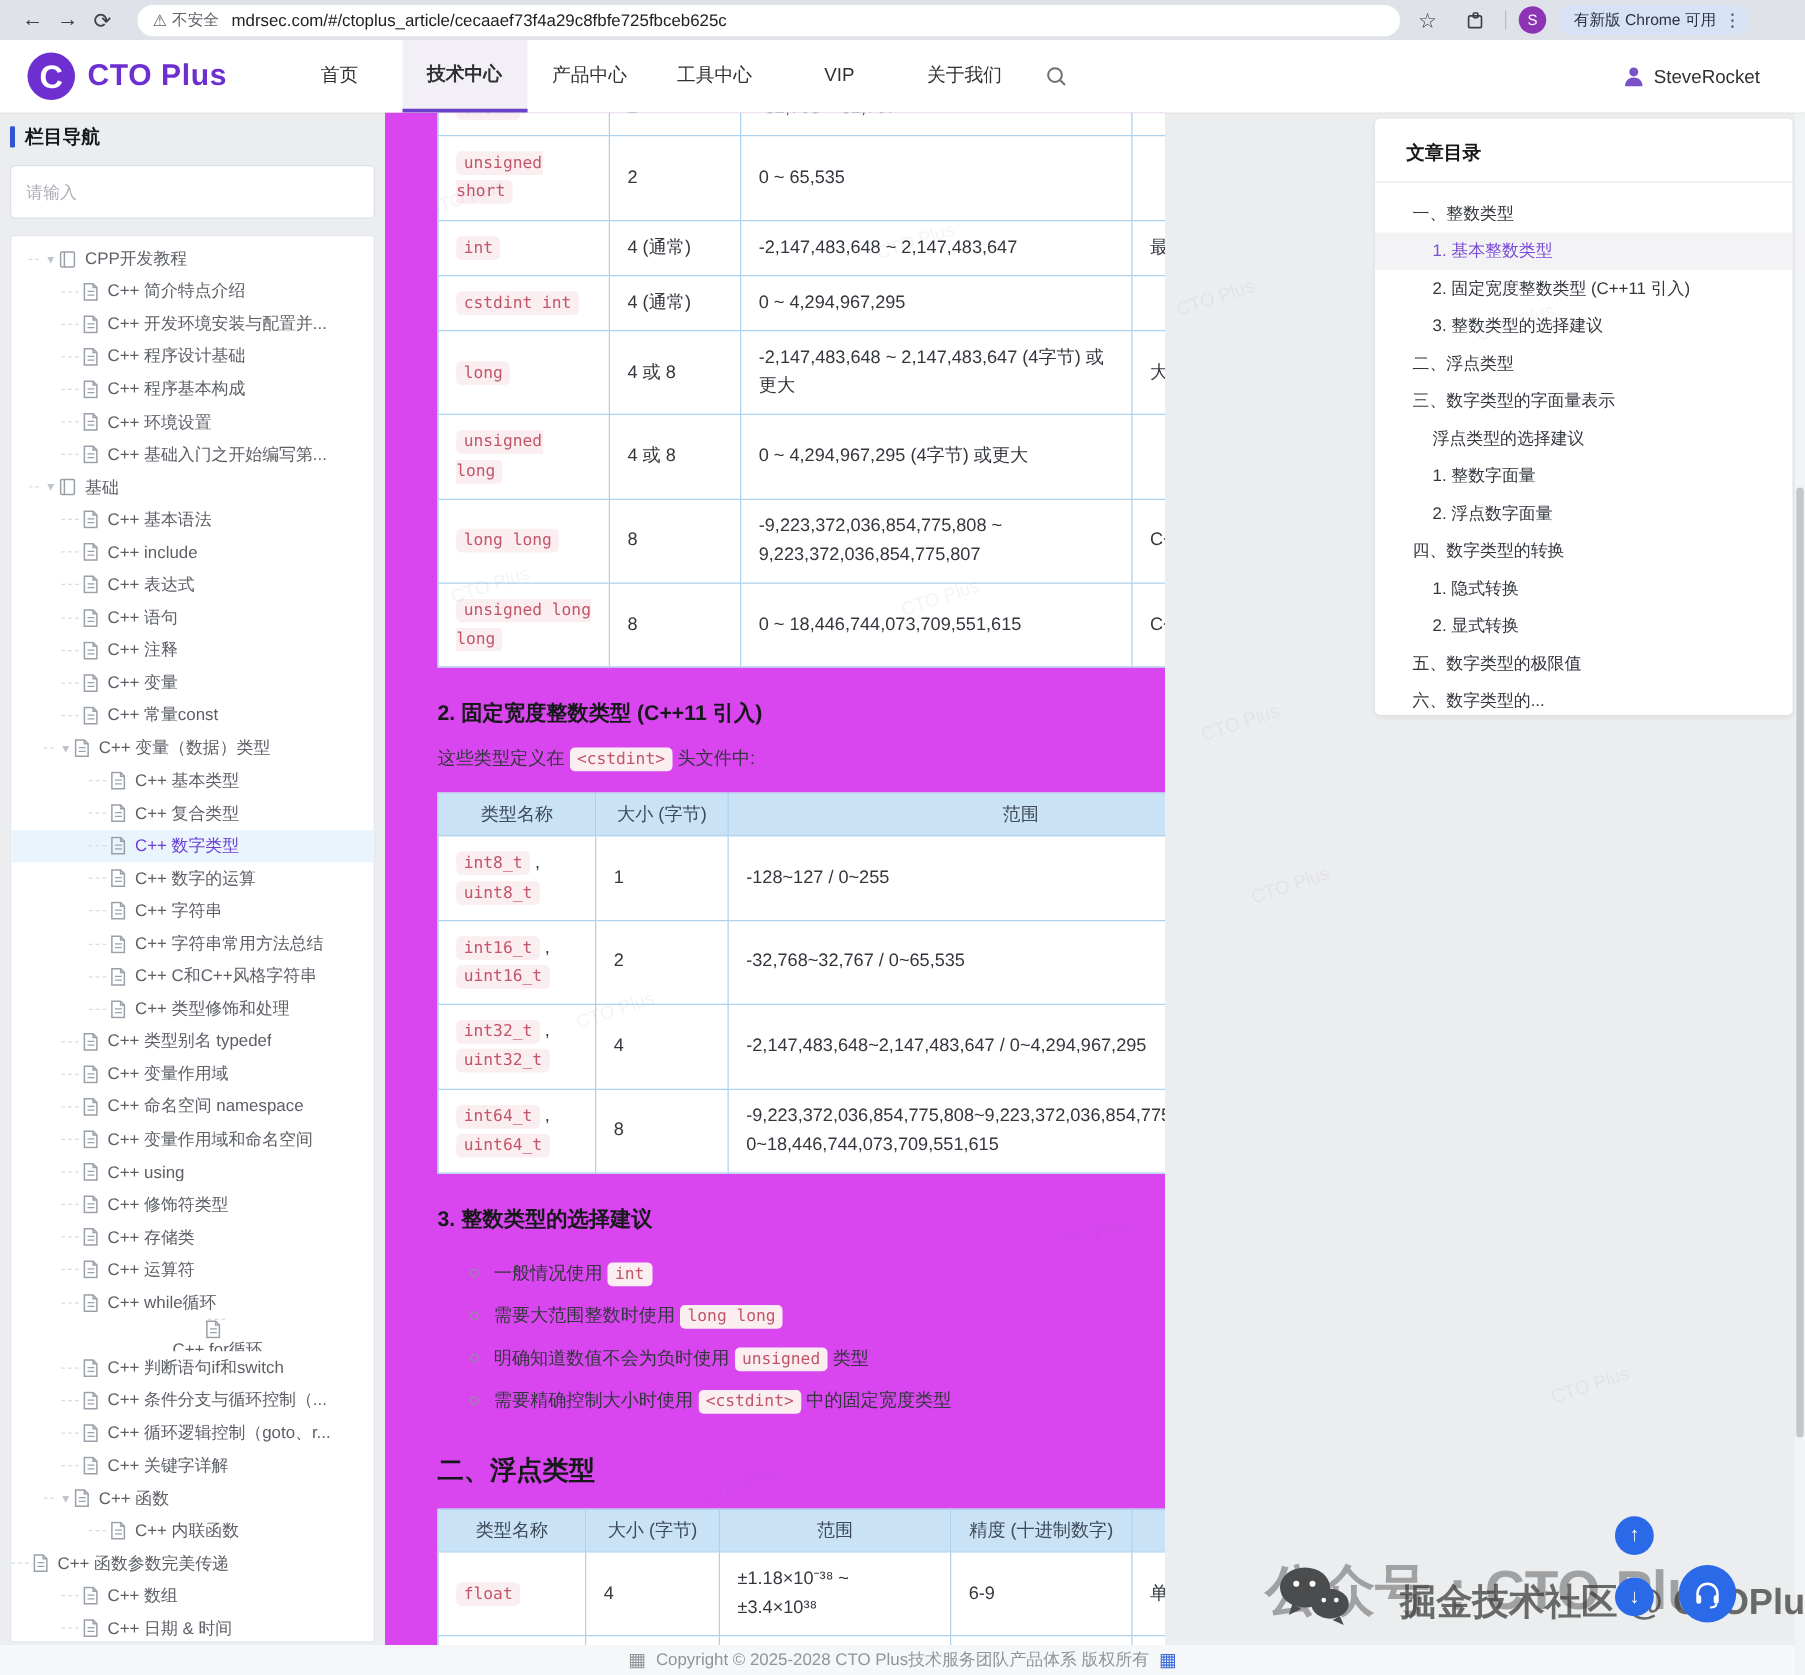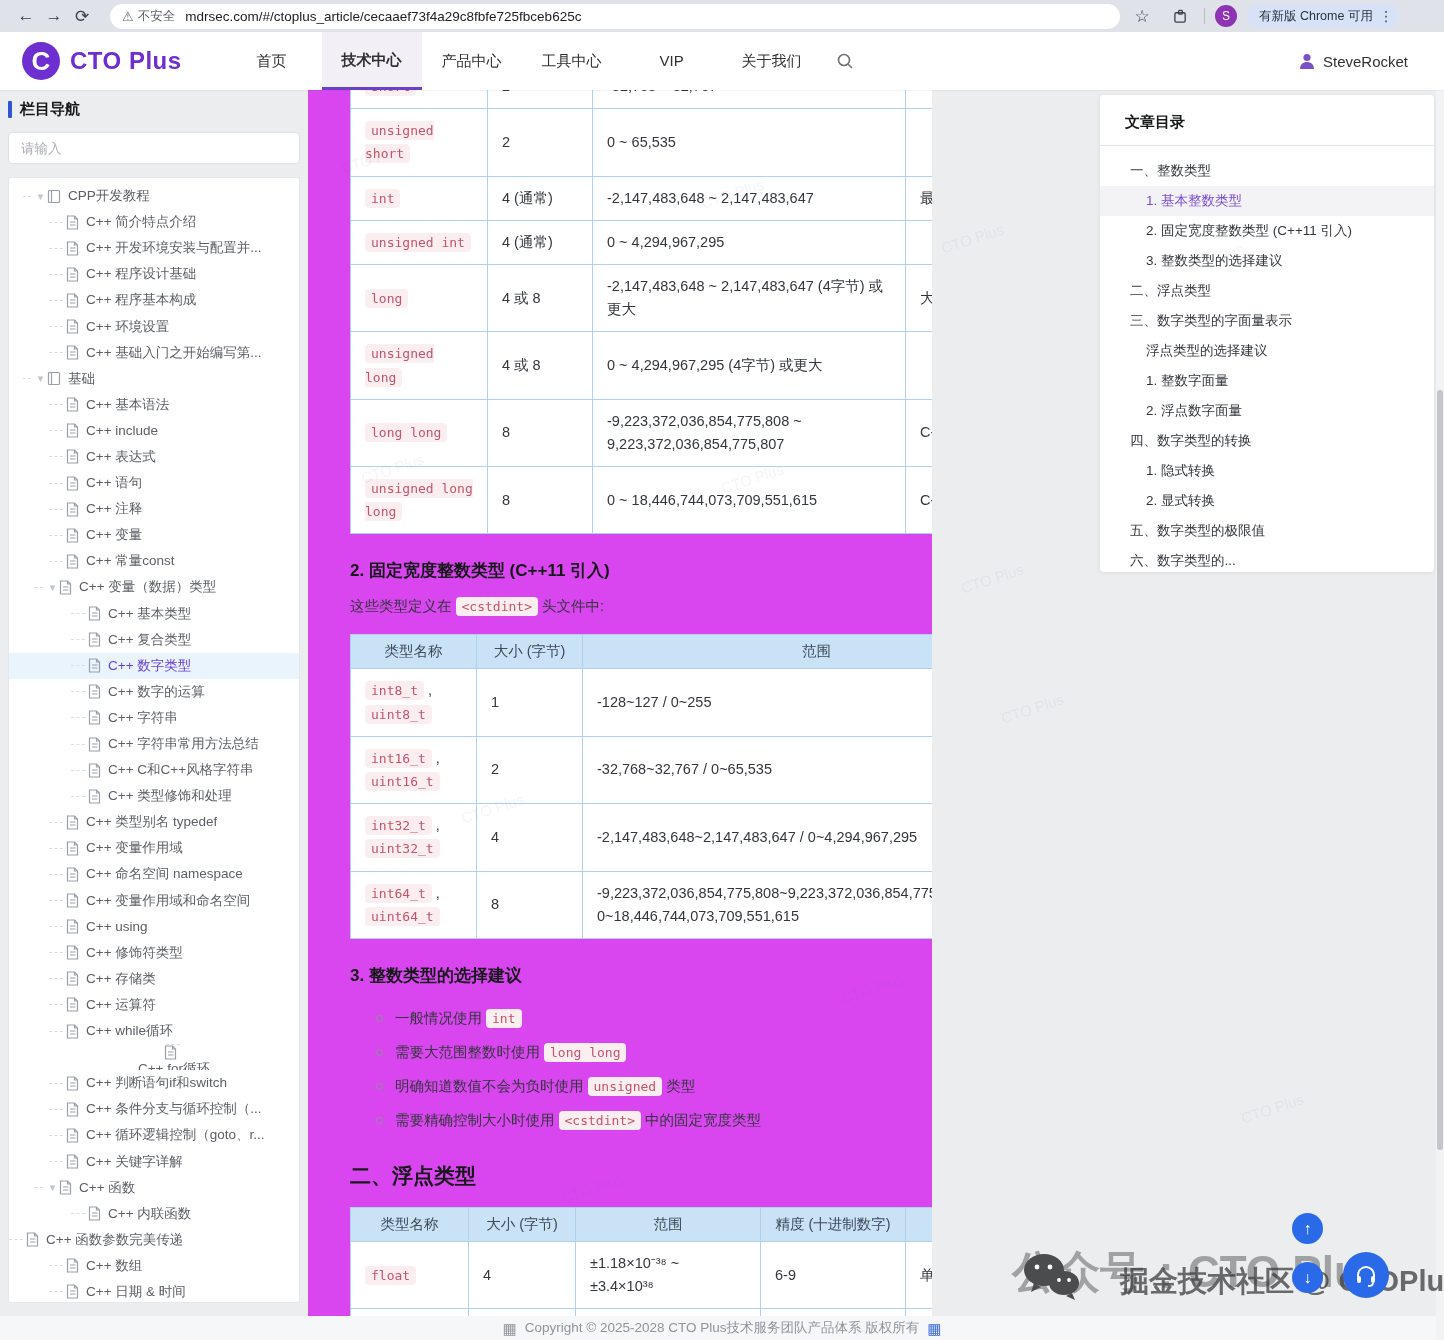--- a/index.html
+++ b/index.html
@@ -30,21 +30,21 @@
   .nav-item.active { background:#f2eff7; font-weight:bold; border-bottom:3px solid #6a3fc9; line-height:55px; }
   .nav-search { width:46px; height:58px; display:flex; align-items:center; justify-content:center; cursor:pointer; }
   .user-box { position:absolute; right:36px; top:0; height:58px; display:flex; align-items:center; gap:6px; cursor:pointer; }
   .user-name { font-size:15px; color:#303133; }
 
   
   .sidebar { position:absolute; left:8px; top:100px; width:292px; }
   .sb-title { display:flex; align-items:center; gap:8px; }
   .sb-title .bar { width:4px; height:17px; background:#2f54d4; border-radius:1px; }
   .sb-title .txt { font-size:15px; font-weight:bold; color:#17181a; }
-  .sb-search { margin-top:13px; width:292px; height:32px; background:#fff; border:1px solid #dcdfe6; border-radius:4px; font-size:13.5px; color:#303133; padding:0 12px; outline:none; }
+  .sb-search { margin-top:13px; width:292px; height:43px; background:#fff; border:1px solid #dcdfe6; border-radius:4px; font-size:13.5px; color:#303133; padding:0 12px; outline:none; }
   .sb-search::placeholder { color:#adb0b8; }
   .tree-box { margin-top:13px; width:292px; height:1126px; background:#fff; border:1px solid #e4e7ed; border-radius:3px; overflow:hidden; padding-top:5px; }
   .tree-item { height:26.1px; display:flex; align-items:center; font-size:13.5px; color:#5c6066; cursor:pointer; white-space:nowrap; }
   .tree-item.sel { background:#e9f4fd; color:#6b3fd4; }
   .tree-item .dash { border-top:1px dashed #d9dce1; margin-right:3px; flex:0 0 auto; }
   .caret { color:#c0c4cc; font-size:11px; width:13px; flex:0 0 auto; text-align:center; }
   .tree-ico { flex:0 0 auto; margin-right:7px; display:flex; }
   .tree-label { overflow:hidden; text-overflow:ellipsis; }
 
   
@@ -699,21 +699,21 @@
               <td>0 ~ 65,535</td>
               <td></td>
             </tr>
             <tr>
               <td><code class="chip">int</code></td>
               <td>4 (通常)</td>
               <td>-2,147,483,648 ~ 2,147,483,647</td>
               <td>最常用的整数类型</td>
             </tr>
             <tr>
-              <td><code class="chip">unsigned int</code></td>
+              <td><code class="chip">cstdint int</code></td>
               <td>4 (通常)</td>
               <td>0 ~ 4,294,967,295</td>
               <td></td>
             </tr>
             <tr>
               <td><code class="chip">long</code></td>
               <td>4 或 8</td>
               <td>-2,147,483,648 ~ 2,147,483,647 (4字节) 或更大</td>
               <td>大小取决于平台</td>
             </tr>

